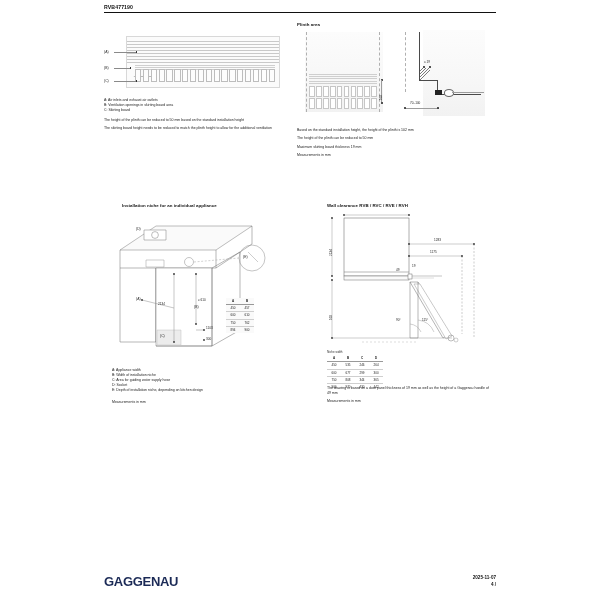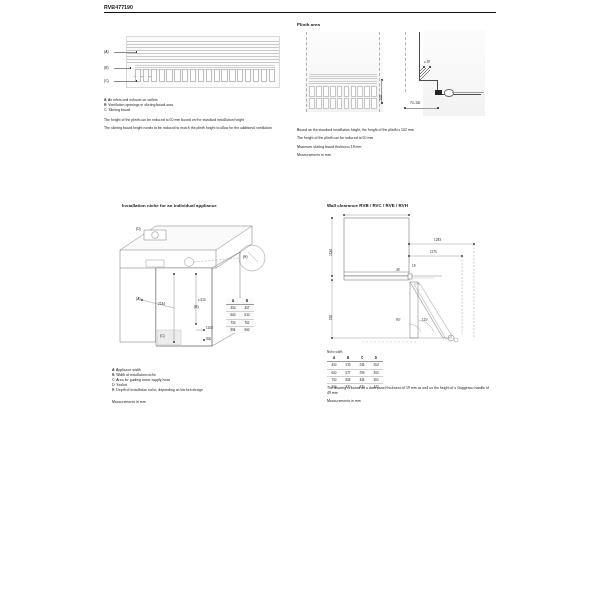--- a/index.html
+++ b/index.html
@@ -586,14 +586,21 @@
         </tr>
       </tbody>
     </table>
   </div>
 
   <div class="panel note" id="wall-note">
     <p>The drawing is based on a door panel thickness of 19 mm as well as the height of a Gaggenau handle of 49 mm</p>
     <p>Measurements in mm</p>
   </div>
 
+  <div class="footer">
+    <div class="brand">GAGGENAU</div>
+    <div class="foot-meta">
+      <div>2025-11-07</div>
+      <div>4 /</div>
+    </div>
+  </div>
 
 </div>
 
 </body></html>

